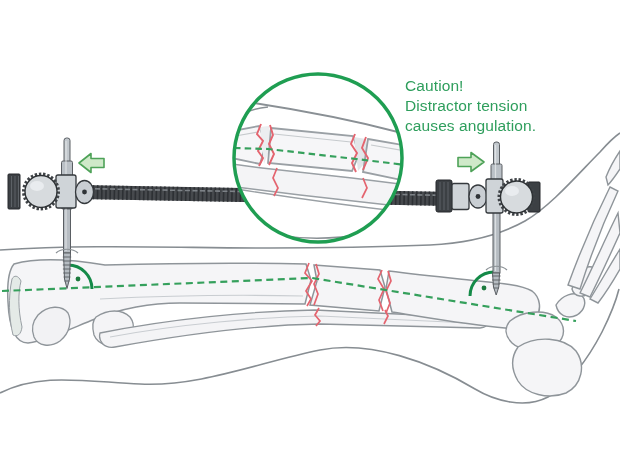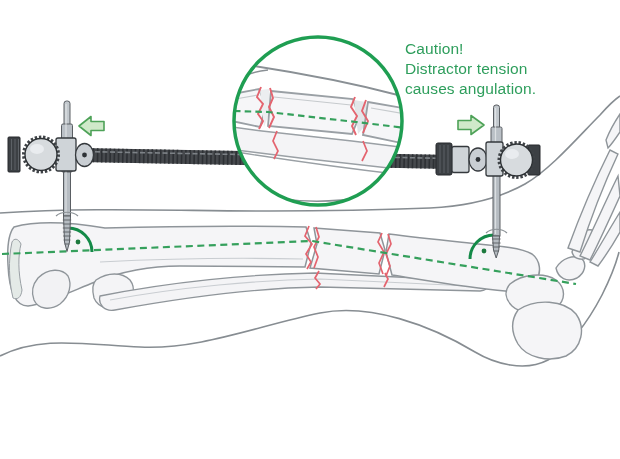--- a/index.html
+++ b/index.html
@@ -1,17 +1,17 @@
 <!DOCTYPE html>
 <html><head>
 <meta charset="utf-8">
 <style>
   html,body{margin:0;padding:0;background:#ffffff;}
   .stage{position:relative;width:620px;height:376px;background:#ffffff;overflow:hidden;
-         font-family:"Liberation Sans",sans-serif;}
+         font-family:"Liberation Sans",sans-serif;margin-top:37px;}
   svg{display:block;}
   text.caution{font-family:"Liberation Sans",sans-serif;font-size:15.5px;letter-spacing:.1px;font-weight:400;}
 </style>
 </head>
 <body>
 
 <div class="stage">
 <svg width="620" height="459" viewBox="0 0 620 459">
   <defs>
     <clipPath id="magClip">

